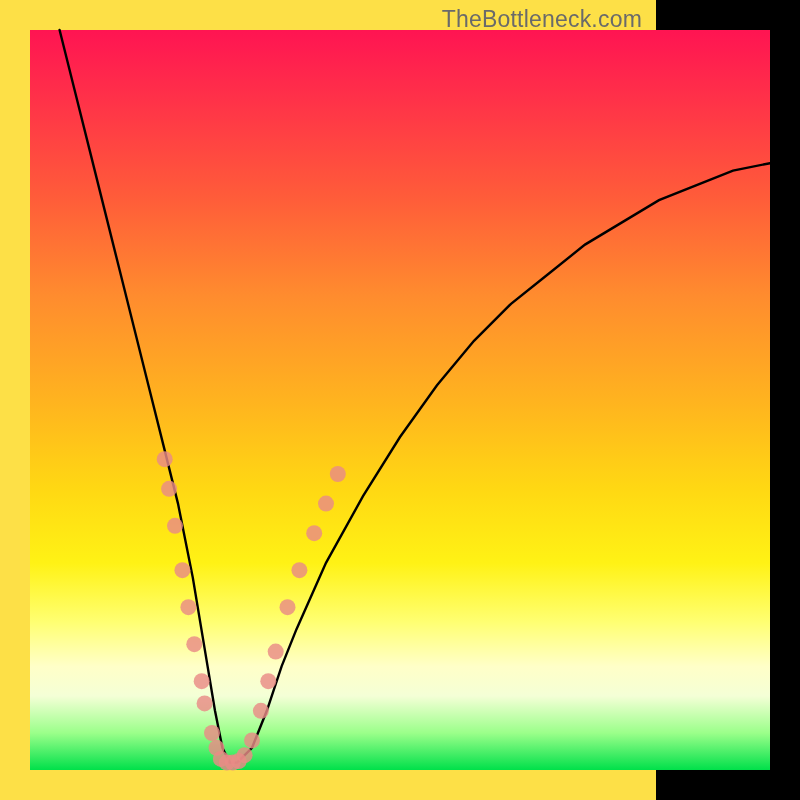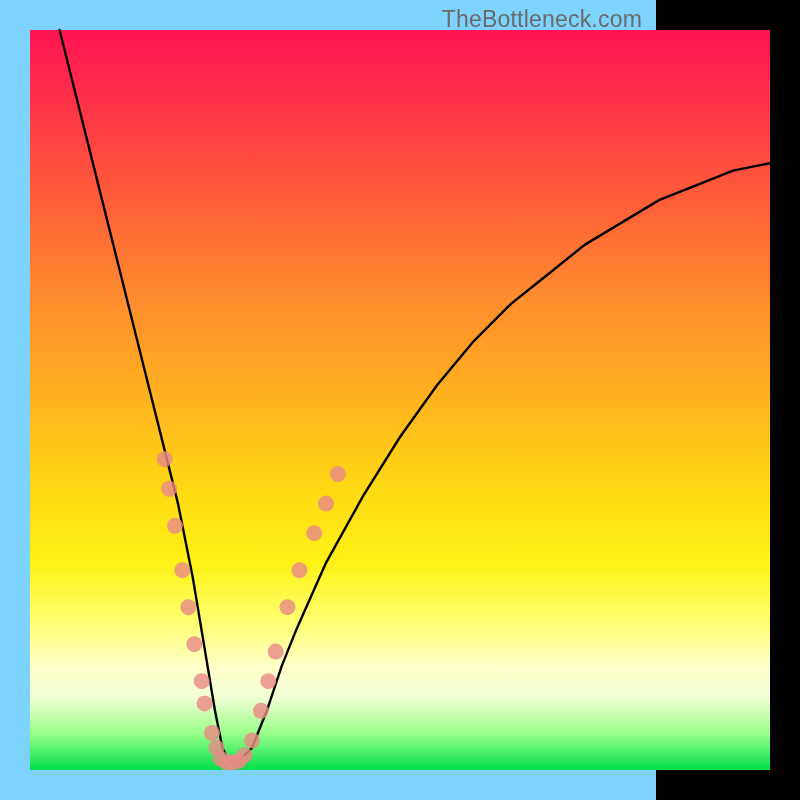--- a/index.html
+++ b/index.html
@@ -8,21 +8,21 @@
     width: 800px;
     height: 800px;
     overflow: hidden;
     background: #000;
     font-family: Arial, Helvetica, sans-serif;
   }
   .frame {
     position: relative;
     width: 656px;
     height: 800px;
-    background: #7dd3fc;
+    background: #fde047;
     text-align: right;
   }
   .plot {
     position: absolute;
     left: 30px;
     top: 30px;
     width: 740px;
     height: 740px;
     
     background: linear-gradient(

